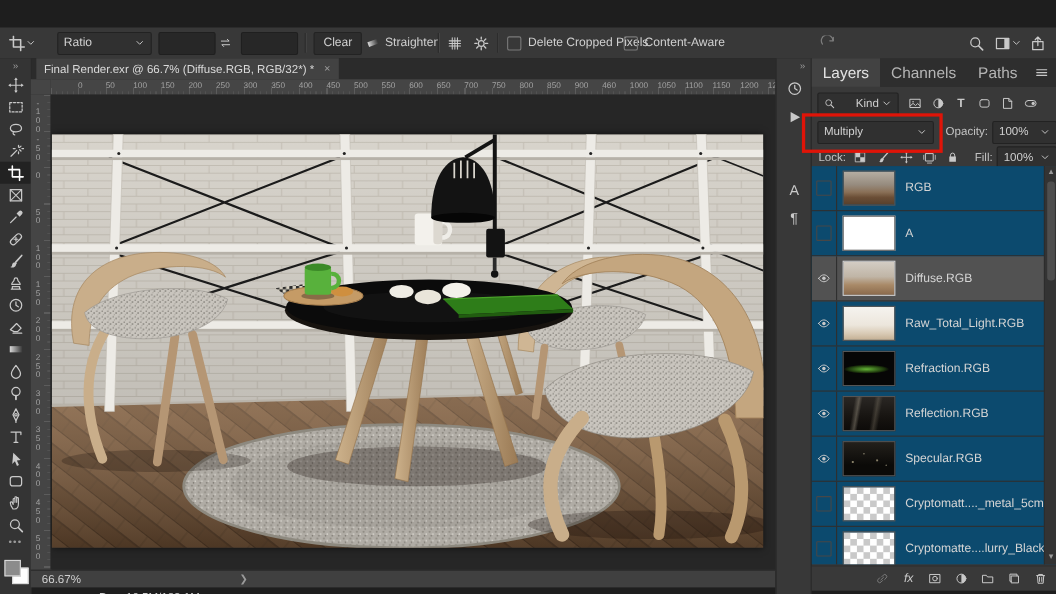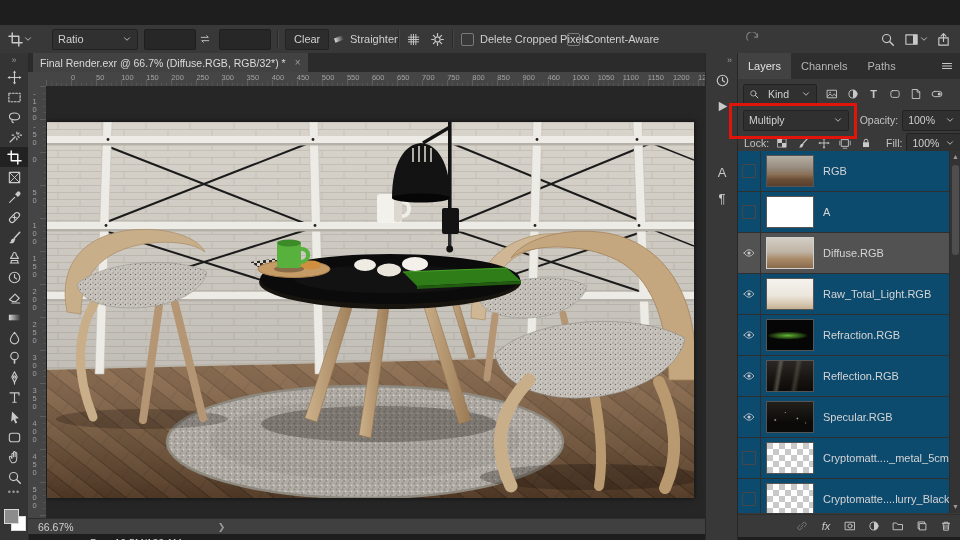--- a/index.html
+++ b/index.html
@@ -66,21 +66,21 @@
   #statusbar .chev{margin-left:36px;color:#9a9a9a;font-size:9px;}
   
   #dock{left:705px;top:53px;width:32px;height:487px;background:#383838;border-left:1px solid #272727;}
   #dock .expander{display:block;text-align:right;padding-right:6px;color:#9a9a9a;font-size:9px;height:14px;line-height:14px;}
   .dockbtn{width:32px;height:26px;display:flex;align-items:center;justify-content:center;color:#c9c9c9;}
   .dockbtn .tx{font-size:13px;color:#c9c9c9;}
   #dock .gap{height:40px;}
   
   #layerspanel{left:737px;top:53px;width:223px;height:487px;background:#393939;border-left:1px solid #272727;}
   #ptabs{position:absolute;left:0;top:0;width:223px;height:26px;background:#2e2e2e;display:flex;align-items:stretch;}
-  .ptab{padding:0 10px;line-height:26px;color:#b5b5b5;font-size:11px;}
+  .ptab{padding:0 10px;line-height:26px;color:#b5b5b5;font-size:14px;}
   .ptab.active{background:#424242;color:#e3e3e3;}
   #pmenu{margin-left:auto;margin-right:8px;align-self:center;}
   .prow{position:absolute;left:0;width:223px;display:flex;align-items:center;}
   .lbl{color:#c3c3c3;font-size:10.5px;}
   .mini{height:19px;font-size:10.5px;}
   .iconbtn{width:21px;height:19px;display:flex;align-items:center;justify-content:center;}
   .iconbtn .tx{font-size:11px;font-weight:bold;color:#c9c9c9;}
   
   #layerlist{position:absolute;left:0;top:98px;width:223px;height:362px;overflow:hidden;background:#0c4a6e;}
   .layer-row{position:relative;width:212px;height:40px;border-bottom:1px solid #2f2f2f;display:flex;align-items:center;}
@@ -731,21 +731,21 @@
         <svg id="pmenu" class="ic small">
           <use href="#i-hamburger"></use>
         </svg>
     </div>
 
     <div class="prow" style="top:30px;height:22px">
       <div class="combo mini" style="width:62px;margin-left:5px">
         <svg class="ic tiny">
             <use href="#i-zoom"></use>
           </svg>
-        <span style="margin-left:9px">Kind</span>
+        <span style="margin-left:19px">Kind</span>
         <svg class="ic tiny chev">
             <use href="#i-chevdown"></use>
           </svg>
       </div>
       <div id="filtericons" style="display:flex;margin-left:4px">
           <div class="iconbtn">
             <svg class="ic small">
               <use href="#i-image"></use>
             </svg>
           </div>

